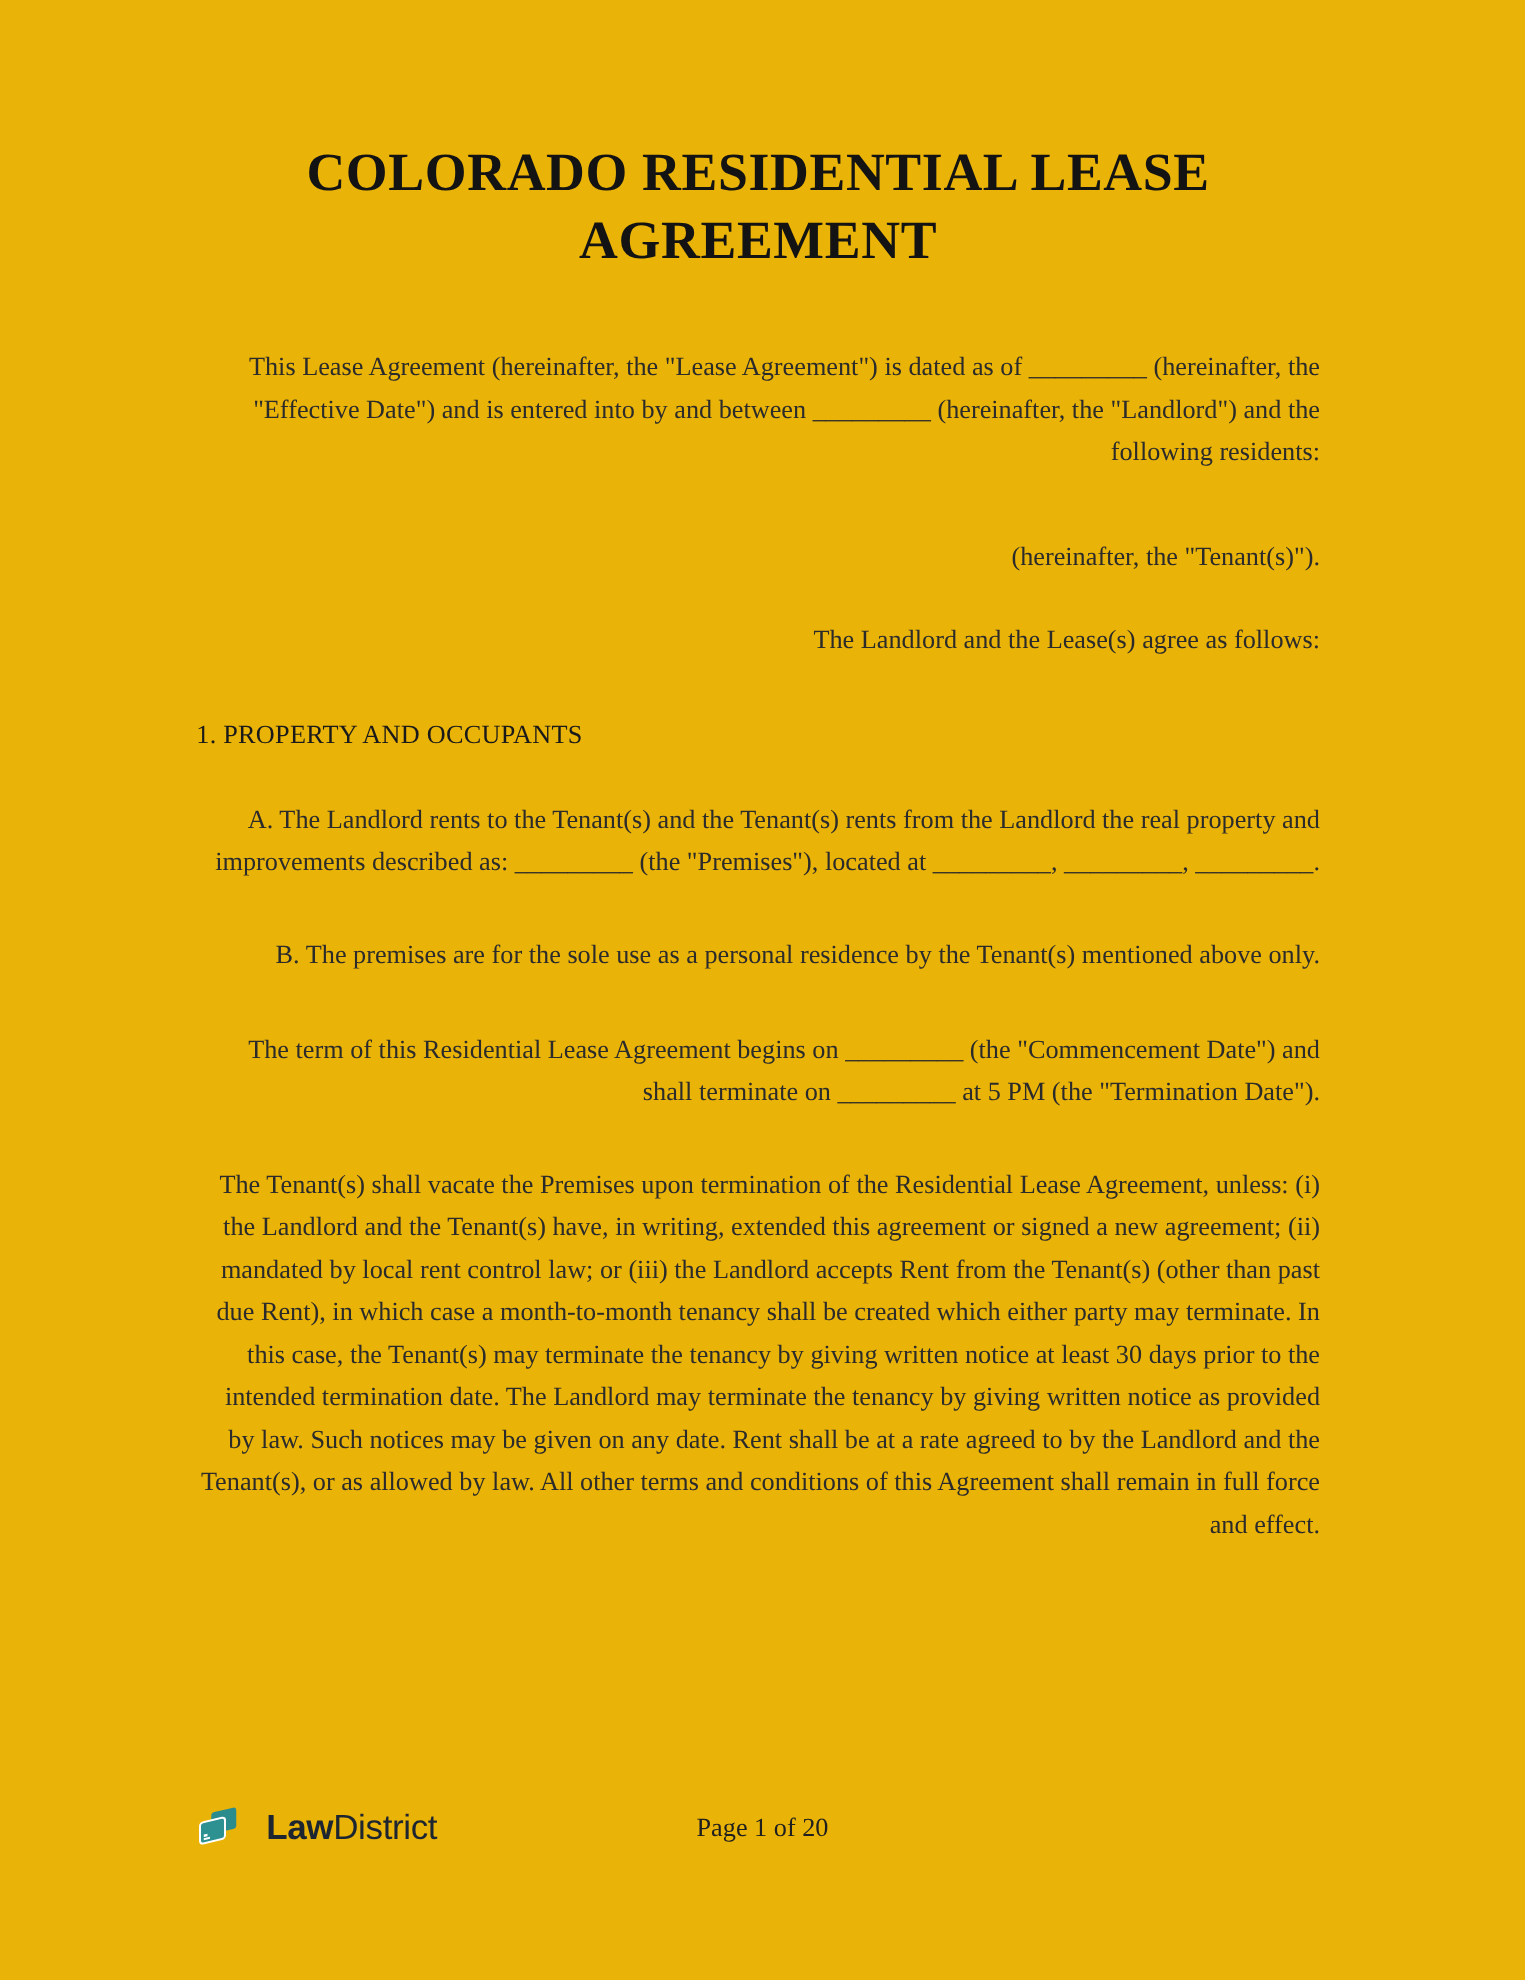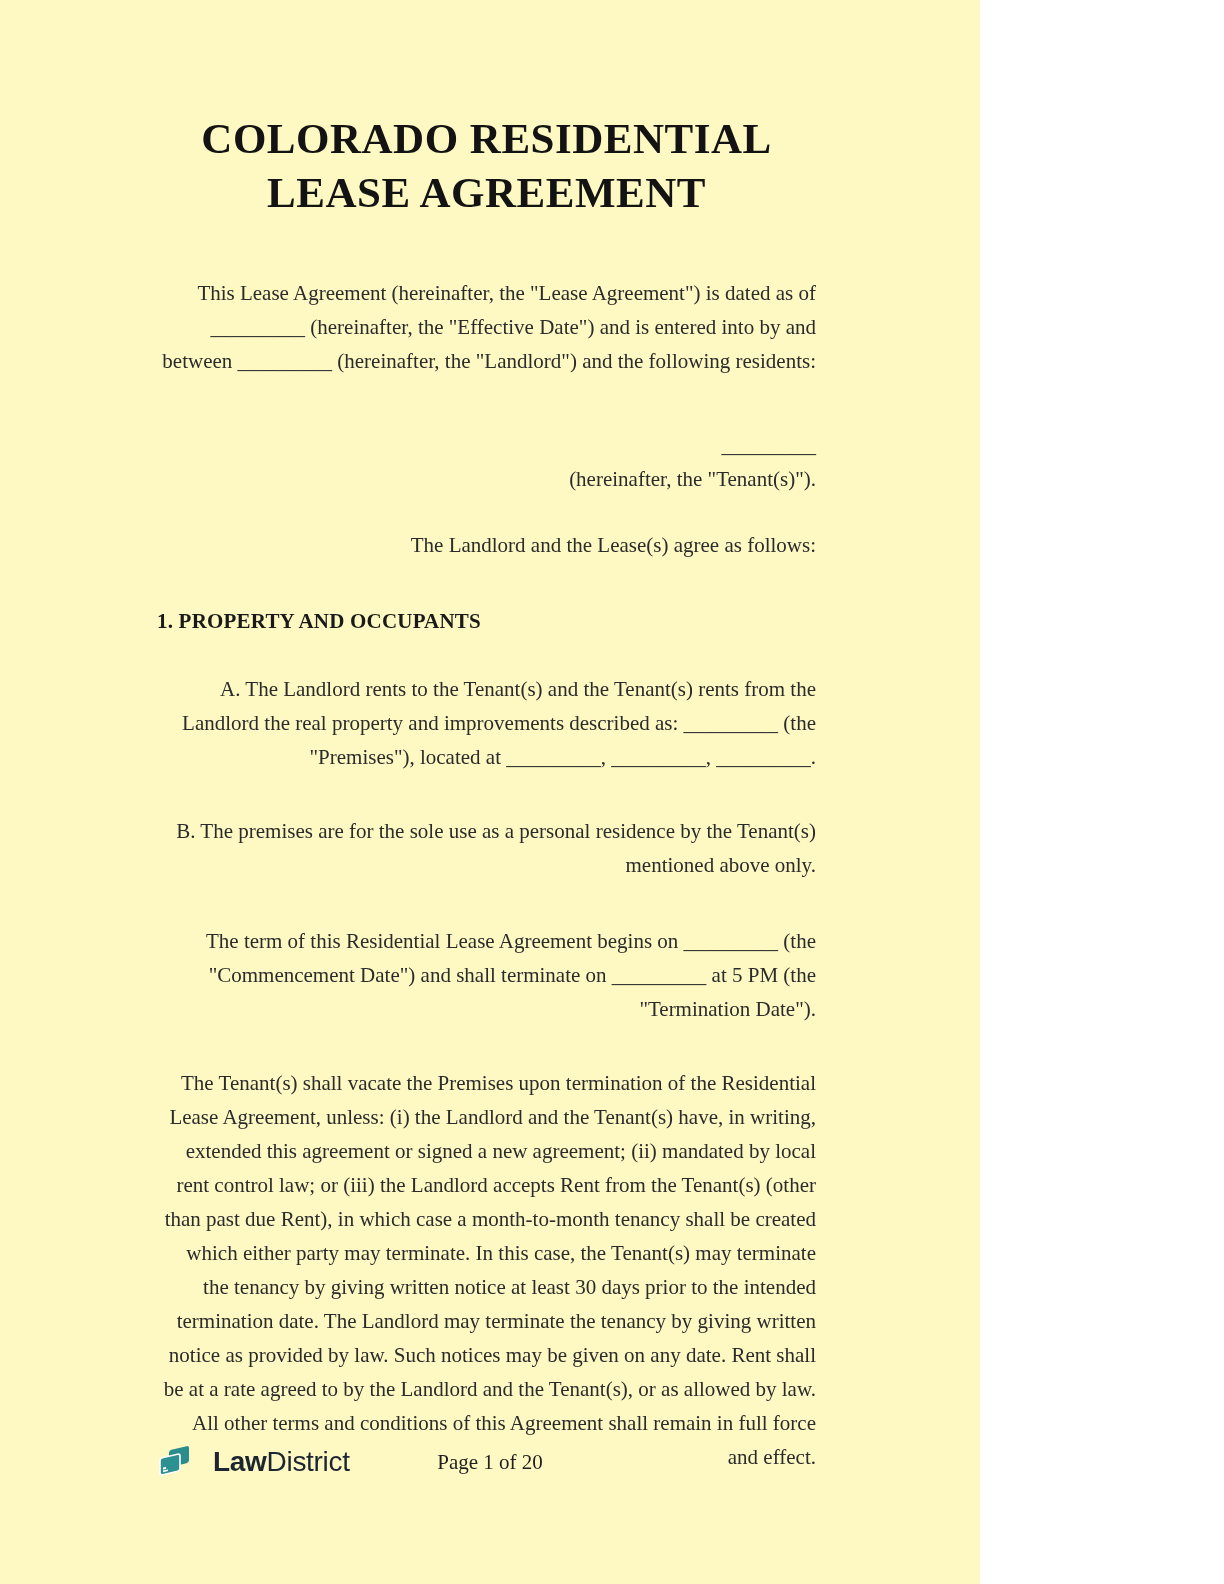--- a/index.html
+++ b/index.html
@@ -2,23 +2,23 @@
 <html><head>
 <meta charset="utf-8">
 <style>
   html, body {
     margin: 0;
     padding: 0;
     background: #ffffff;
   }
   .doc {
     position: relative;
-    width: 980px;
+    width: 1220px;
     height: 1584px;
-    background: #fef9c3;
+    background: #eab308;
     font-family: "Liberation Serif", "DejaVu Serif", serif;
     color: #2b2b2b;
     overflow: hidden;
   }
   .content {
     padding: 112px 164px 0 157px;
   }
   h1.title {
     margin: 0 0 56px 0;
     text-align: center;
@@ -34,21 +34,21 @@
     margin: 0;
     text-align: right;
   }
   .center { text-align: center; }
   .intro-p1 { margin-bottom: 50px !important; }
   .tenant-block { margin-bottom: 32px; }
   .agree-line { margin-bottom: 42px !important; }
   h2.section-heading {
     font-size: 21px;
     line-height: 34px;
-    font-weight: bold;
+    font-weight: normal;
     color: #1a1a1a;
     margin: 0 0 34px 0;
     letter-spacing: 0.2px;
   }
   .para { margin-bottom: 40px !important; }
   .para-last { margin-bottom: 42px !important; }
   .footer {
     position: absolute;
     left: 157px;
     right: 157px;
@@ -84,21 +84,20 @@
 <body>
 
 <div class="doc">
   <div class="content">
 
     <h1 class="title">COLORADO RESIDENTIAL LEASE AGREEMENT</h1>
 
     <p class="center intro-p1">This Lease Agreement (hereinafter, the "Lease Agreement") is dated as of _________ (hereinafter, the "Effective Date") and is entered into by and between _________ (hereinafter, the "Landlord") and the following residents:</p>
 
     <div class="tenant-block">
-      <p class="center">_________</p>
       <p class="center">(hereinafter, the "Tenant(s)").</p>
     </div>
 
     <p class="center agree-line">The Landlord and the Lease(s) agree as follows:</p>
 
     <h2 class="section-heading">1. PROPERTY AND OCCUPANTS</h2>
 
     <p class="para">A. The Landlord rents to the Tenant(s) and the Tenant(s) rents from the Landlord the real property and improvements described as: _________ (the "Premises"), located at _________, _________,  _________.</p>
 
     <p class="para-last">B. The premises are for the sole use as a personal residence by the Tenant(s) mentioned above only.</p>

